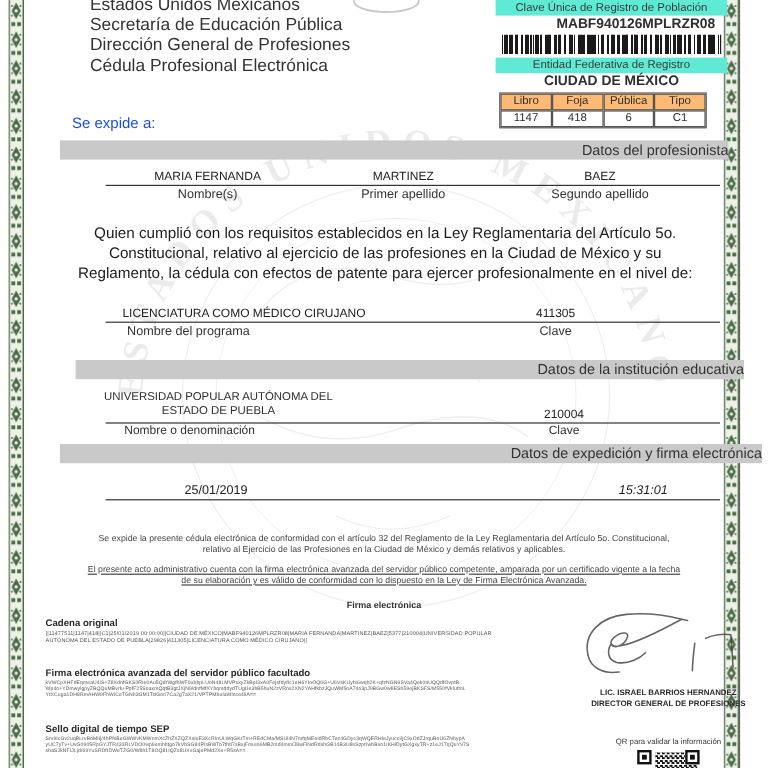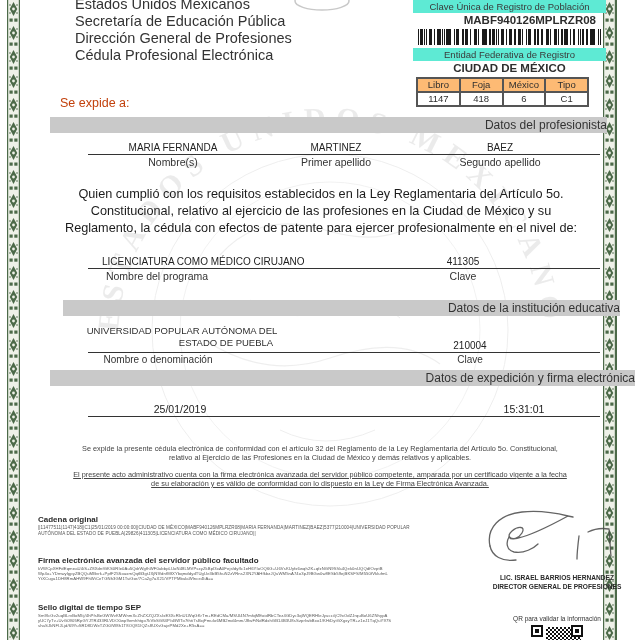--- a/index.html
+++ b/index.html
@@ -17,39 +17,39 @@
       repeating-linear-gradient(90deg,#1a1a1a 0 1.5px,transparent 1.5px 4px),
       repeating-linear-gradient(90deg,#1a1a1a 0 1px,transparent 1px 6.5px),
       repeating-linear-gradient(90deg,transparent 0 2px,#1a1a1a 2px 4.5px,transparent 4.5px 9px);}
   .ent-label{left:413px;top:48px;width:193px;}
   .ent-value{left:413px;top:62px;width:193px;text-align:center;font-weight:bold;font-size:11.5px;}
   .regtable{left:416px;top:77px;width:171px;border:1px solid #555;display:grid;
     grid-template-columns:repeat(4,1fr);font-size:9.5px;text-align:center;background:#fff;}
   .regtable .cell{border:0.5px solid #555;line-height:12px;height:12px;overflow:hidden;}
   .regtable .head{background:#fdba74;}
   
-  .se-expide{left:60px;top:96px;font-size:12.5px;color:#c2410c;}
+  .se-expide{left:60px;top:96px;font-size:12.5px;color:#1d4ed8;}
   .secbar{left:50px;width:557px;height:16px;background:#c9c9c9;color:#333;
           text-align:right;font-size:12px;line-height:16px;}
   .bar1{top:117px;} .bar2{top:300px;margin-left:13px;} .bar3{top:370px;padding-left:28px;}
   .field-line{left:88px;width:512px;border-bottom:1px solid #333;}
   .cval{position:absolute;transform:translateX(-50%);white-space:nowrap;font-size:10px;color:#222;}
   .clab{position:absolute;transform:translateX(-50%);white-space:nowrap;font-size:10.5px;color:#333;}
   .names-line{top:138px;height:16px;}
   .names-labels{left:88px;width:512px;top:156px;height:14px;}
   .decl{left:57px;top:186px;width:528px;text-align:center;font-size:12.7px;line-height:17px;color:#1c1c1c;}
   .prog-line{top:252px;height:16px;}
   .prog-labels{left:88px;width:512px;top:270px;height:14px;}
   .inst-line{top:316px;height:36px;}
   .inst-labels{left:88px;width:512px;top:354px;height:14px;}
   .date-line{top:402px;height:14px;}
   .date-labels{left:88px;width:512px;top:419px;height:14px;}
   .val-left{position:absolute;left:14px;bottom:1px;white-space:nowrap;font-size:10px;color:#222;}
   .inst-l1{position:absolute;left:94px;top:9px;transform:translateX(-50%);font-size:9.5px;white-space:nowrap;}
-  .inst-l2{position:absolute;left:94px;top:21px;transform:translateX(-50%);font-size:9.5px;white-space:nowrap;margin-left:44px;}
+  .inst-l2{position:absolute;left:94px;top:21px;transform:translateX(-50%);font-size:9.5px;white-space:nowrap;}
   .legal{left:70px;width:500px;text-align:center;font-size:7.3px;line-height:9px;color:#444;}
   .legal1{top:444px;} .legal2{top:470px;text-decoration:underline;}
   .firma-title{left:0;top:500px;width:640px;text-align:center;font-size:7.5px;font-weight:bold;color:#333;}
   .tiny-title{font-size:8px;font-weight:bold;color:#2a2a2a;}
   .hashlines{font-size:4.6px;line-height:5.6px;color:#555;letter-spacing:0.1px;}
   .cadena-title{left:38px;top:515px;}
   .cadena-lines{left:38px;top:525px;width:480px;}
   .fea-title{left:38px;top:556px;}
   .fea-lines{left:38px;top:566px;width:530px;font-size:4.2px;line-height:5.2px;}
   .sello-title{left:38px;top:603px;}
@@ -120,21 +120,21 @@
 
   <div class="abs graybar curp-label">Clave Única de Registro de Población</div>
   <div class="abs curp-value">MABF940126MPLRZR08</div>
   <div class="abs barcode"></div>
   <div class="abs graybar ent-label">Entidad Federativa de Registro</div>
   <div class="abs ent-value">CIUDAD DE MÉXICO</div>
 
   <div class="abs regtable">
     <div class="cell head">Libro</div>
     <div class="cell head">Foja</div>
-    <div class="cell head">México</div>
+    <div class="cell head">Pública</div>
     <div class="cell head">Tipo</div>
     <div class="cell">1147</div>
     <div class="cell">418</div>
     <div class="cell">6</div>
     <div class="cell">C1</div>
   </div>
 
   <div class="abs se-expide">Se expide a:</div>
 
   <div class="abs secbar bar1">Datos del profesionista</div>
@@ -168,26 +168,27 @@
     <span class="cval" style="left:382px;bottom:1px;">210004</span>
   </div>
   <div class="abs inst-labels">
     <span class="clab" style="left:70px;font-size:10px;">Nombre o denominación</span>
     <span class="clab" style="left:382px;font-size:10px;">Clave</span>
   </div>
 
   <div class="abs secbar bar3">Datos de expedición y firma electrónica</div>
   <div class="abs field-line date-line">
     <span class="cval" style="left:92px;bottom:1px;font-size:10.5px;">25/01/2019</span>
-    <span class="cval" style="left:436px;bottom:1px;font-size:10.5px;">15:31:01</span>
+    <span class="cval" style="left:448px;bottom:1px;font-size:10.5px;font-style:italic;">15:31:01</span>
   </div>
 
   <div class="abs legal legal1">Se expide la presente cédula electrónica de conformidad con el artículo 32 del Reglamento de la Ley Reglamentaria del Artículo 5o. Constitucional, relativo al Ejercicio de las Profesiones en la Ciudad de México y demás relativos y aplicables.</div>
   <div class="abs legal legal2">El presente acto administrativo cuenta con la firma electrónica avanzada del servidor público competente, amparada por un certificado vigente a la fecha de su elaboración y es válido de conformidad con lo dispuesto en la Ley de Firma Electrónica Avanzada.</div>
 
+  <div class="abs firma-title">Firma electrónica</div>
 
   <div class="abs tiny-title cadena-title">Cadena original</div>
   <div class="abs hashlines cadena-lines">
     <div>||11477511|1147|418||C1|25/01/2019 00:00:00||CIUDAD DE MÉXICO|MABF940126MPLRZR08|MARIA FERNANDA|MARTINEZ|BAEZ|5377|210004|UNIVERSIDAD POPULAR</div>
     <div>AUTÓNOMA DEL ESTADO DE PUEBLA|29826|411305|LICENCIATURA COMO MÉDICO CIRUJANO||</div>
   </div>
 
   <div class="abs tiny-title fea-title">Firma electrónica avanzada del servidor público facultado</div>
   <div class="abs hashlines fea-lines">
     <div>kVWCpXHFdEqmeaU4iS+Z8XdnfGKS0RIe0Au5QdrWgfhWF0ubbpLUoN48LMVPsxyZkBpI3xA0FejsfdyfIc1eH6YIoOQ6G+U6VsKUyfx6wqh2K+qfzNGN9SVa4Qek0nUQQdfOvptB</div>

